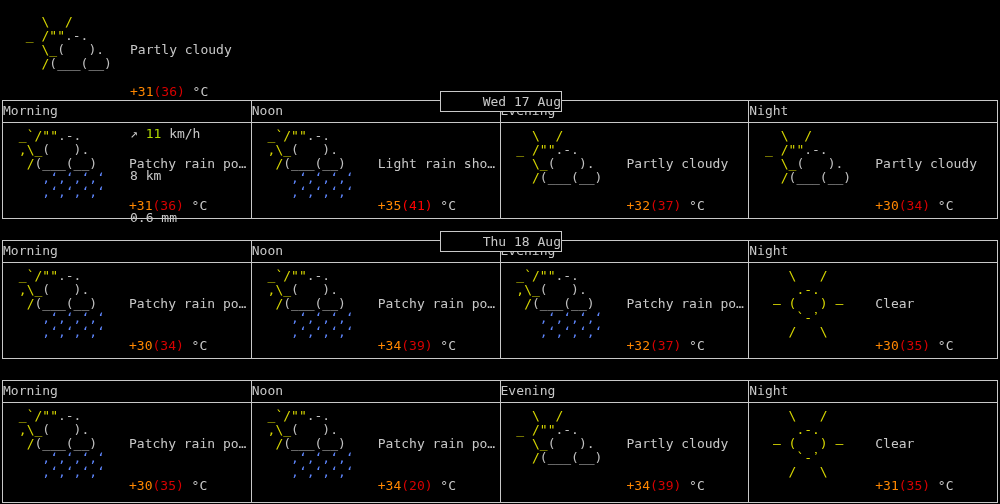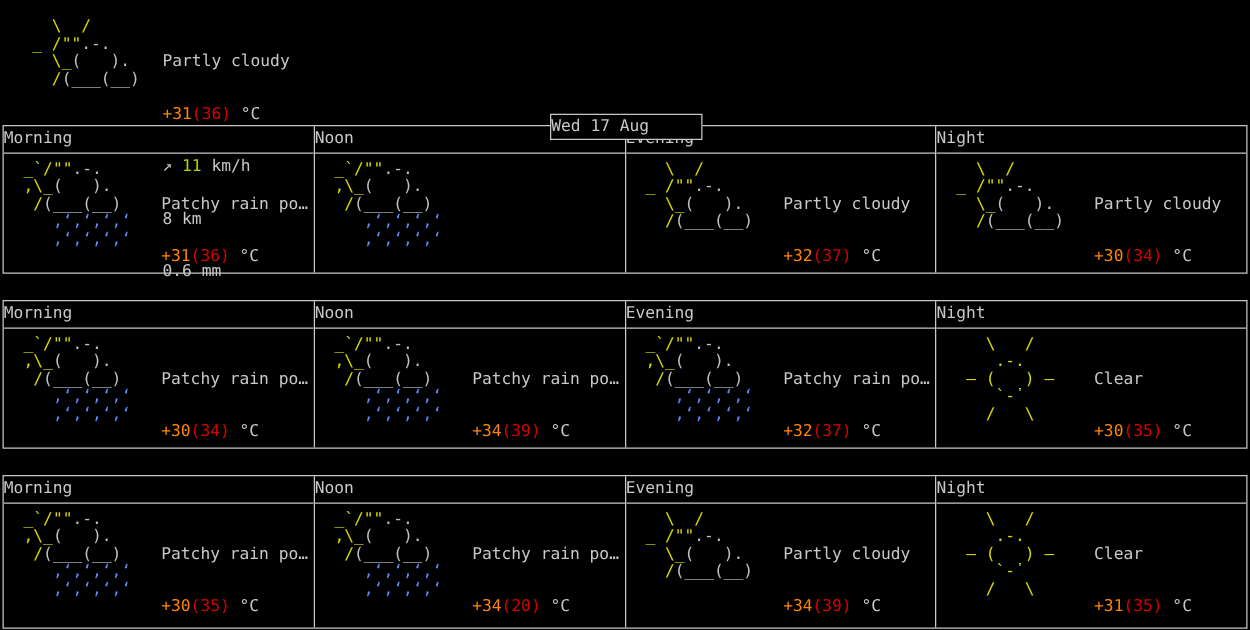--- a/index.html
+++ b/index.html
@@ -63,21 +63,21 @@
   .day2 { top: 380px; height: 123px; }
 
   .daytab {
     position: absolute;
     left: 438px;
     top: -9px;
     width: 122px;
     height: 21px;
     background: #000;
     border: 1px solid #c8c8c8;
-    text-align: left;
+    text-align: right;
     line-height: 19px;
     color: #c8c8c8;
     z-index: 5;
     box-sizing: border-box;
     white-space: pre;
   }
 
   .grid {
     position: absolute;
     left: 0; top: 0;
@@ -174,20 +174,27 @@
         </div>
       </div>
       <div class="cell">
         <div class="cell-head">Noon</div>
         <div class="cell-body">
           <div class="art"><span style="color:#d7d700"> _`/""</span><span style="color:#c0c0c0">.-.    </span>
 <span style="color:#d7d700"> ,\_</span><span style="color:#c0c0c0">(   ).  </span>
 <span style="color:#d7d700">  /</span><span style="color:#c0c0c0">(___(__) </span>
 <span style="color:#c0c0c0">    </span><span style="color:#5f87ff">‚ʻ‚ʻ‚ʻ‚ʻ</span>
 <span style="color:#c0c0c0">    </span><span style="color:#5f87ff">‚ʻ‚ʻ‚ʻ‚ʻ</span></div>
+          <div class="info">
+            <div class="row c-grey">Light rain sho…</div>
+            <div class="row"><span class="c-orange">+35</span><span class="c-red2">(41)</span><span class="c-grey"> °C</span></div>
+            
+            
+            
+          </div>
         </div>
       </div>
       <div class="cell">
         <div class="cell-head">Evening</div>
         <div class="cell-body">
           <div class="art"><span style="color:#d7d700">   \  /</span>
 <span style="color:#d7d700"> _ /""</span><span style="color:#c0c0c0">.-.    </span>
 <span style="color:#d7d700">   \_</span><span style="color:#c0c0c0">(   ).  </span>
 <span style="color:#d7d700">   /</span><span style="color:#c0c0c0">(___(__) </span></div>
           <div class="info">
@@ -212,20 +219,21 @@
             
             
             
           </div>
         </div>
       </div>
     </div>
   </div>
 
   <div class="day day1">
+    <div class="daytab">Thu 18 Aug</div>
     <div class="grid">
       <div class="cell">
         <div class="cell-head">Morning</div>
         <div class="cell-body">
           <div class="art"><span style="color:#d7d700"> _`/""</span><span style="color:#c0c0c0">.-.    </span>
 <span style="color:#d7d700"> ,\_</span><span style="color:#c0c0c0">(   ).  </span>
 <span style="color:#d7d700">  /</span><span style="color:#c0c0c0">(___(__) </span>
 <span style="color:#c0c0c0">    </span><span style="color:#5f87ff">‚ʻ‚ʻ‚ʻ‚ʻ</span>
 <span style="color:#c0c0c0">    </span><span style="color:#5f87ff">‚ʻ‚ʻ‚ʻ‚ʻ</span></div>
           <div class="info">

